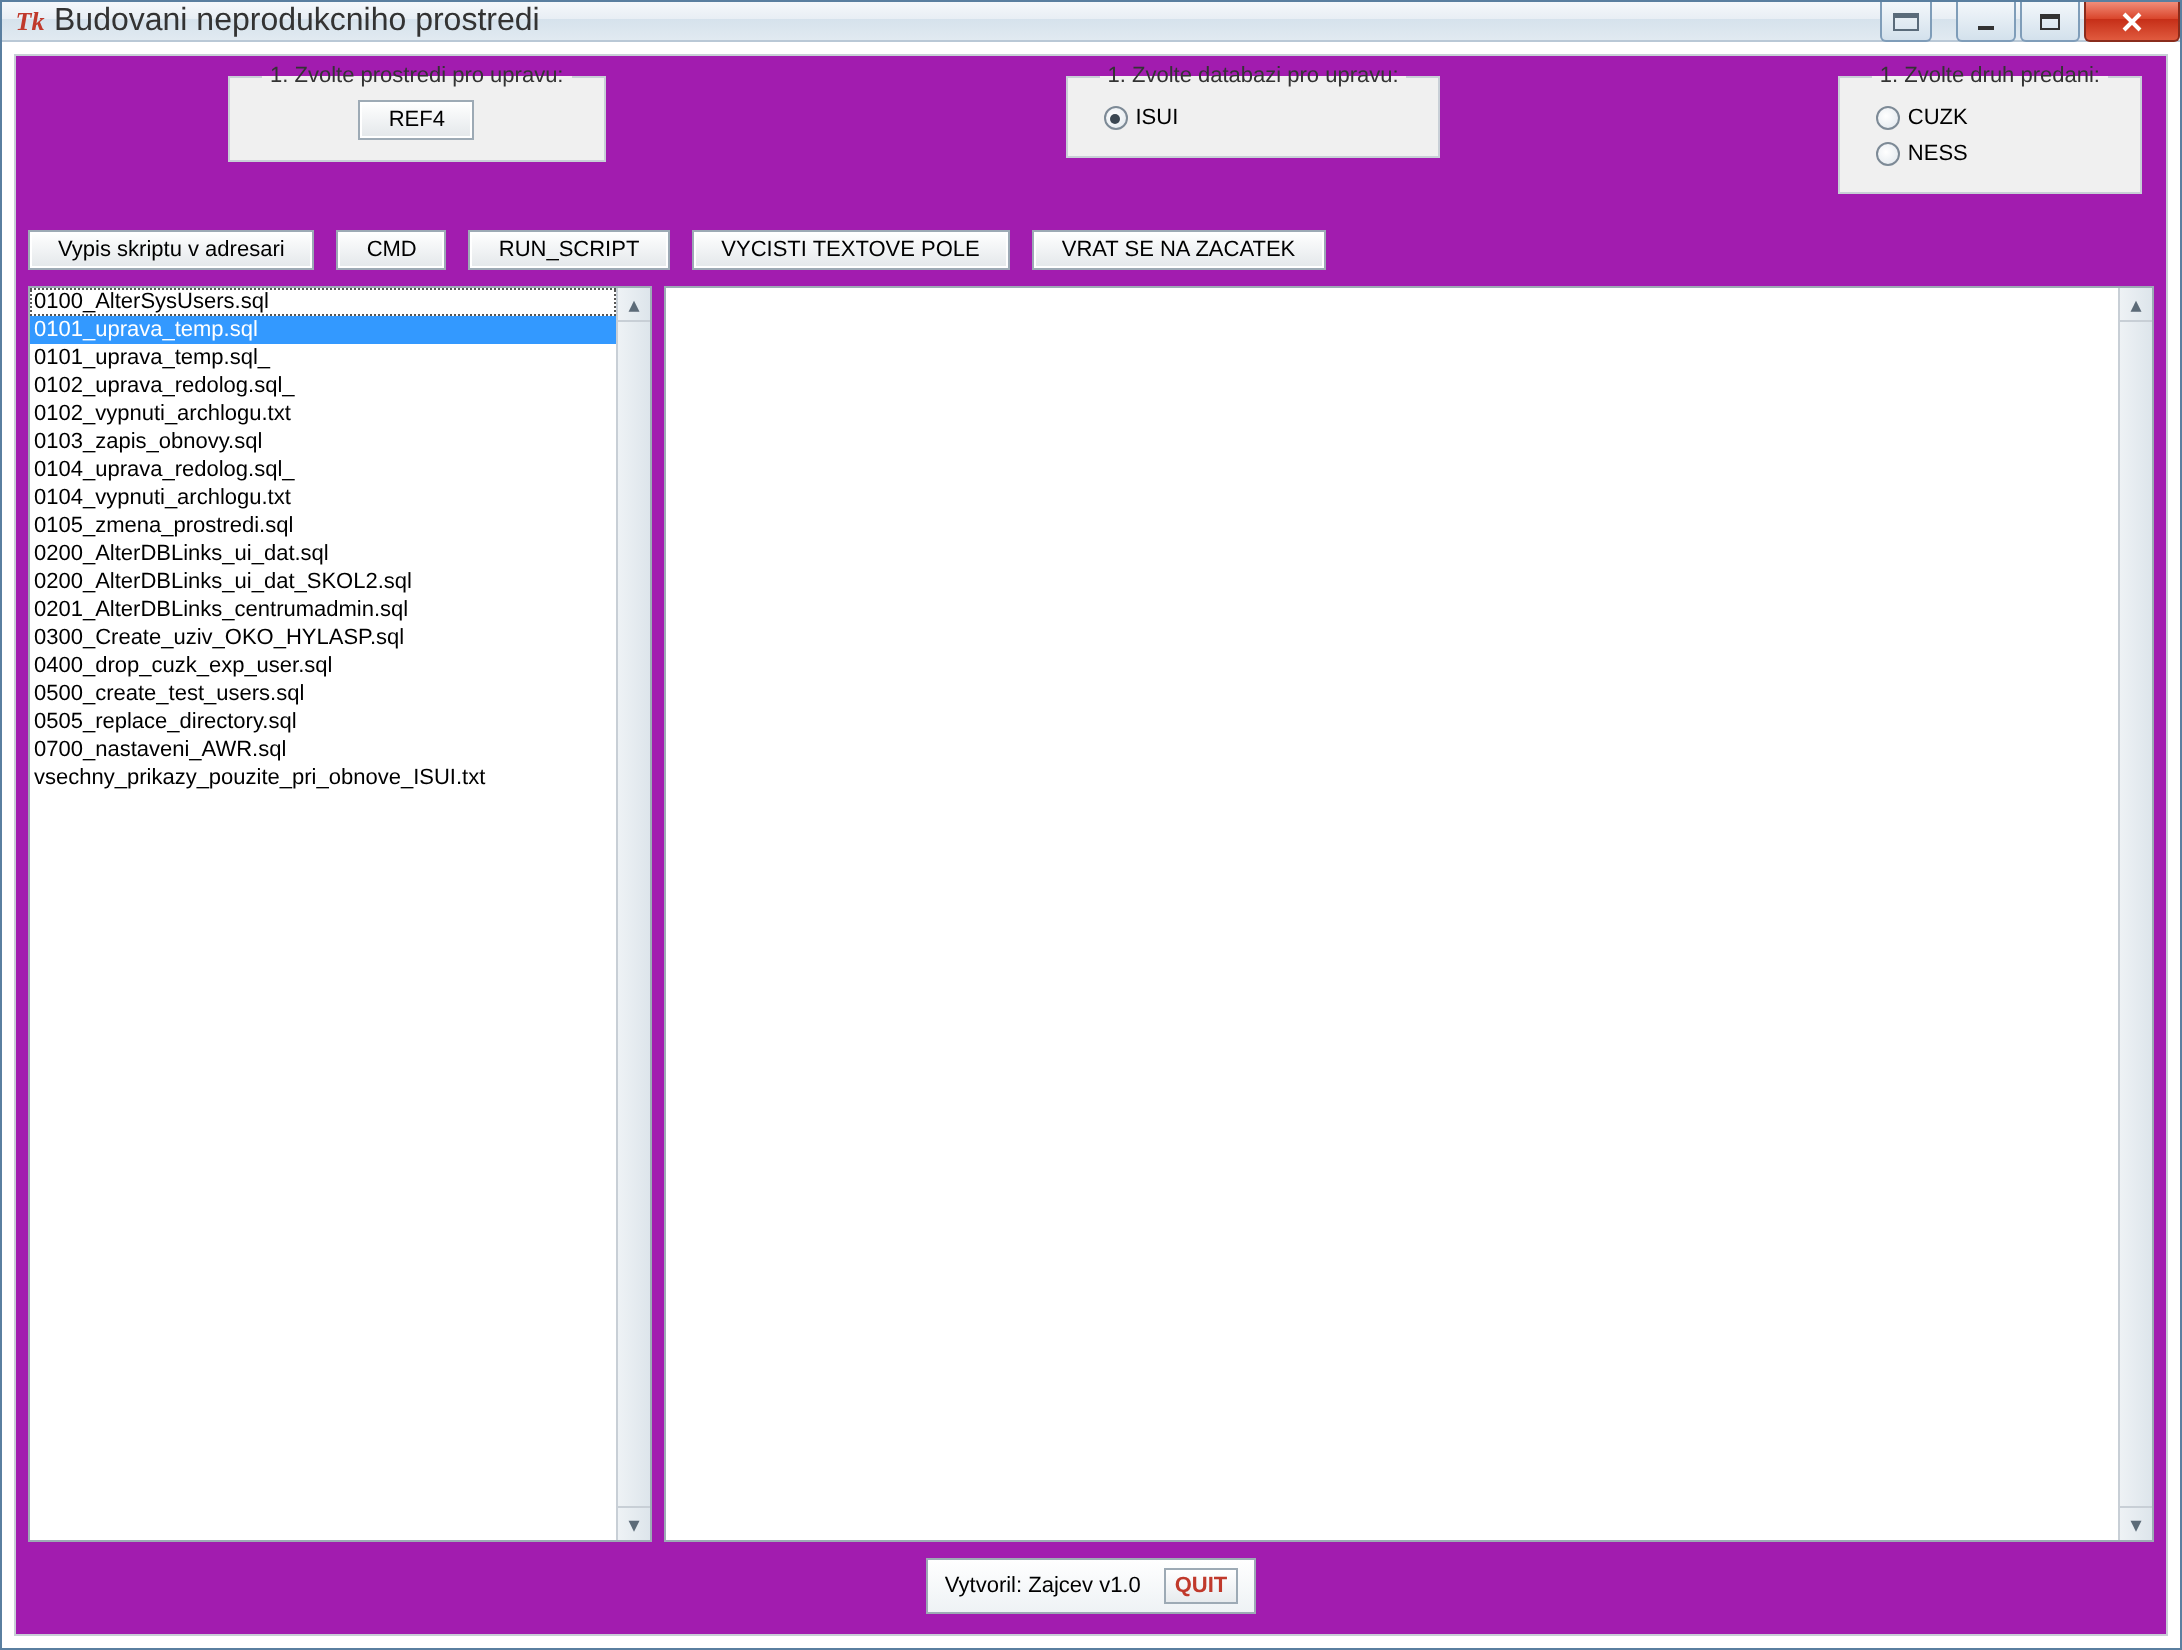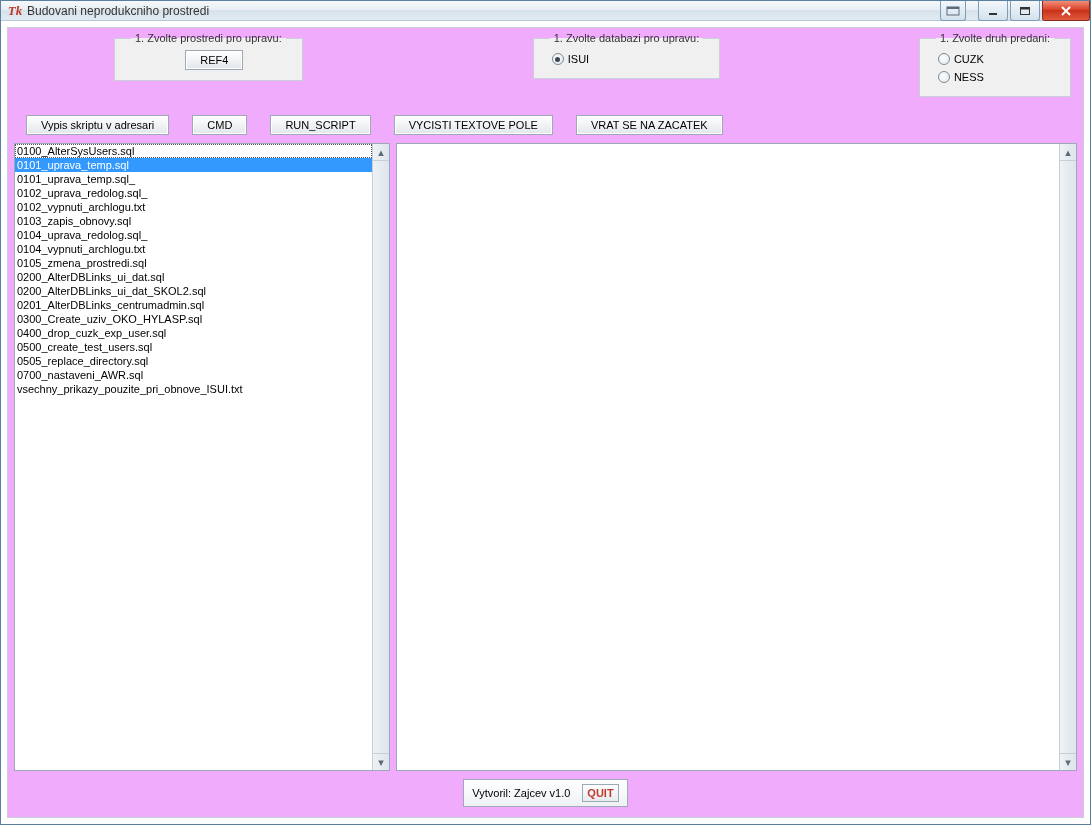--- a/index.html
+++ b/index.html
@@ -14,79 +14,78 @@
   
   .titlebar {
     height: 20px;
     background: linear-gradient(to bottom,#f5f8fb 0%,#e8eef4 45%,#d6e2ec 46%,#e1eaf1 100%);
     border-bottom: 1px solid #b9c8d6;
     display: flex; align-items: center;
     padding: 0 0 0 6px;
     position: relative;
   }
   .title-icon { width: 16px; height: 16px; margin-right: 4px; display: inline-flex; align-items:center; justify-content:center; color:#c0392b; font-weight:bold; font-style:italic; font-size:13px; font-family:serif; }
-  .title-text { color:#333; font-size:12px; }
+  .title-text { color:#333; font-size:16px; }
   .title-btns { position:absolute; right:0; top:0; display:flex; height:20px; }
   .tbtn {
     width:30px; height:20px; margin-left:2px;
     border:1px solid #7f9db9; border-top:0;
     border-radius: 0 0 3px 3px;
     background: linear-gradient(to bottom,#f3f7fb,#d3e1ec);
     display:flex; align-items:center; justify-content:center;
     font-size:10px; color:#333;
   }
   .tbtn.aux { width:26px; margin-right:10px; }
   .tbtn.close {
     width:48px;
     background: linear-gradient(to bottom,#f28d79,#d9442a 45%,#c62f18 46%,#e05a3e);
     border-color:#8a2c1c; color:#fff; font-weight:bold; font-size:12px;
   }
   .tbtn svg { display:block; }
   
   .client {
     flex:1; border:1px solid #c8cfd6; margin:6px;
-    background:#f0abfc;
+    background:#a21caf;
     display:flex; flex-direction:column;
     padding:4px 6px 6px 6px;
   }
   .top-groups { display:flex; align-items:flex-start; }
   fieldset.group {
     border:1px solid #c8cfd6; background:#f0f0f0;
     margin:0; padding:6px 16px 10px 16px;
     font-size:11px;
   }
   fieldset.group > legend { padding:0 4px; color:#333; }
   .group.env { margin-left:100px; }
   .group.db  { margin-left:230px; }
   .group.hand{ margin-left:auto; margin-right:6px; }
   .btn {
     border:1px solid #9daab5; background:linear-gradient(to bottom,#ffffff,#e3e7ea);
     padding:3px 14px; font-size:11px; cursor:pointer;
     box-shadow: inset 0 0 0 1px #fff;
-    margin-left: 12px;
   }
   .radio-row { display:flex; align-items:center; gap:4px; padding:3px 2px; }
   .radio-glyph {
     width:12px; height:12px; border-radius:50%;
     background:radial-gradient(circle at 40% 40%,#fff,#dfe6ec);
     border:1px solid #7d8a96; display:inline-flex; align-items:center; justify-content:center;
     font-size:7px;
   }
   .radio-glyph .dot{ width:5px; height:5px; border-radius:50%; background:#3a4652; }
   .radio-row label{ cursor:pointer; }
   
   .btnbar { display:flex; gap:11px; justify-content:flex-start; margin:18px 0 8px 0; }
   .btnbar .btn{ text-transform:none; }
   
   .mainsplit { flex:1; display:flex; gap:6px; min-height:0; }
   .panel {
     border:1px solid #9daab5; background:#fff; position:relative;
     display:flex; flex-direction:column;
   }
-  .panel.left { width:376px; }
+  .panel.left { width:312px; }
   .panel.right{ flex:1; }
   .scroll-stub {
     width:17px; background:linear-gradient(to right,#eef2f5,#dde5eb);
     border-left:1px solid #c8cfd6;
     display:flex; flex-direction:column; align-items:center;
   }
   .scroll-stub .up, .scroll-stub .dn {
     height:17px; width:100%; display:flex; align-items:center; justify-content:center;
     color:#5c6b78; border-bottom:1px solid #c8cfd6;
   }

